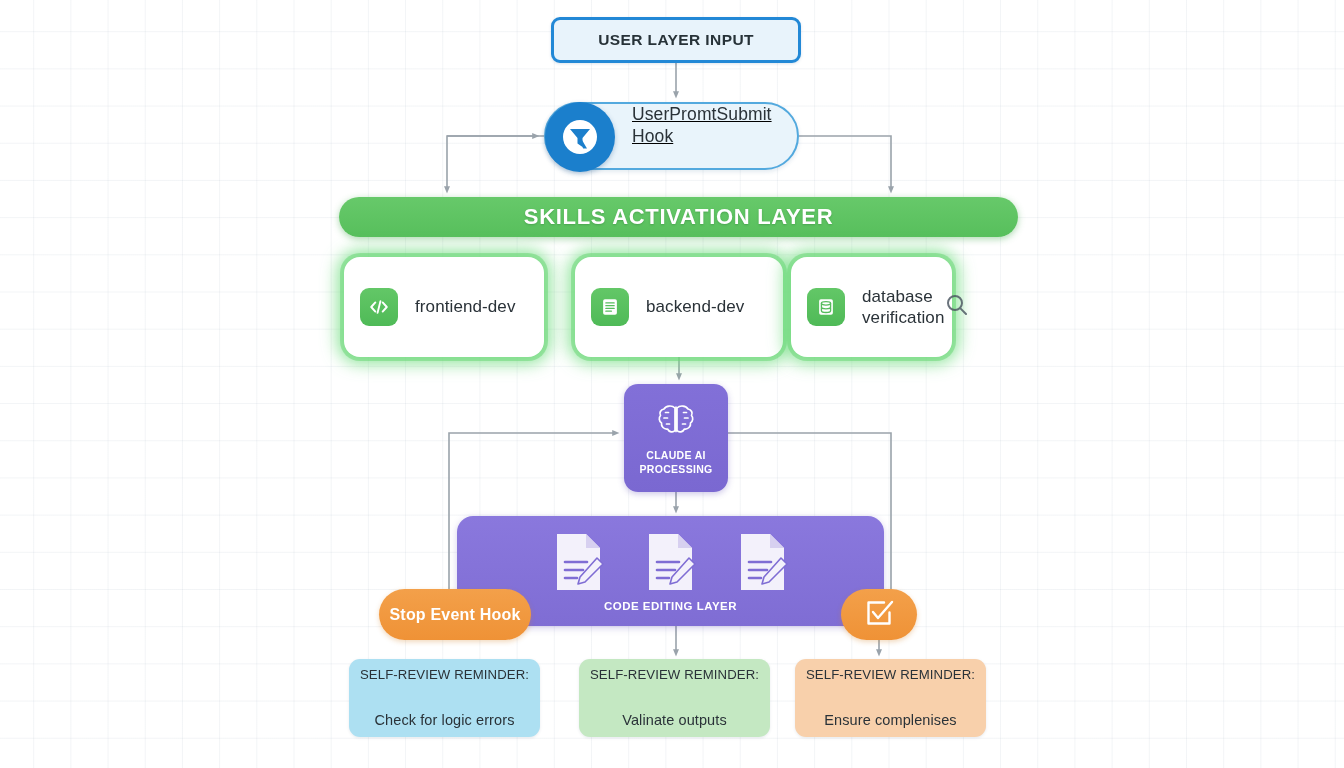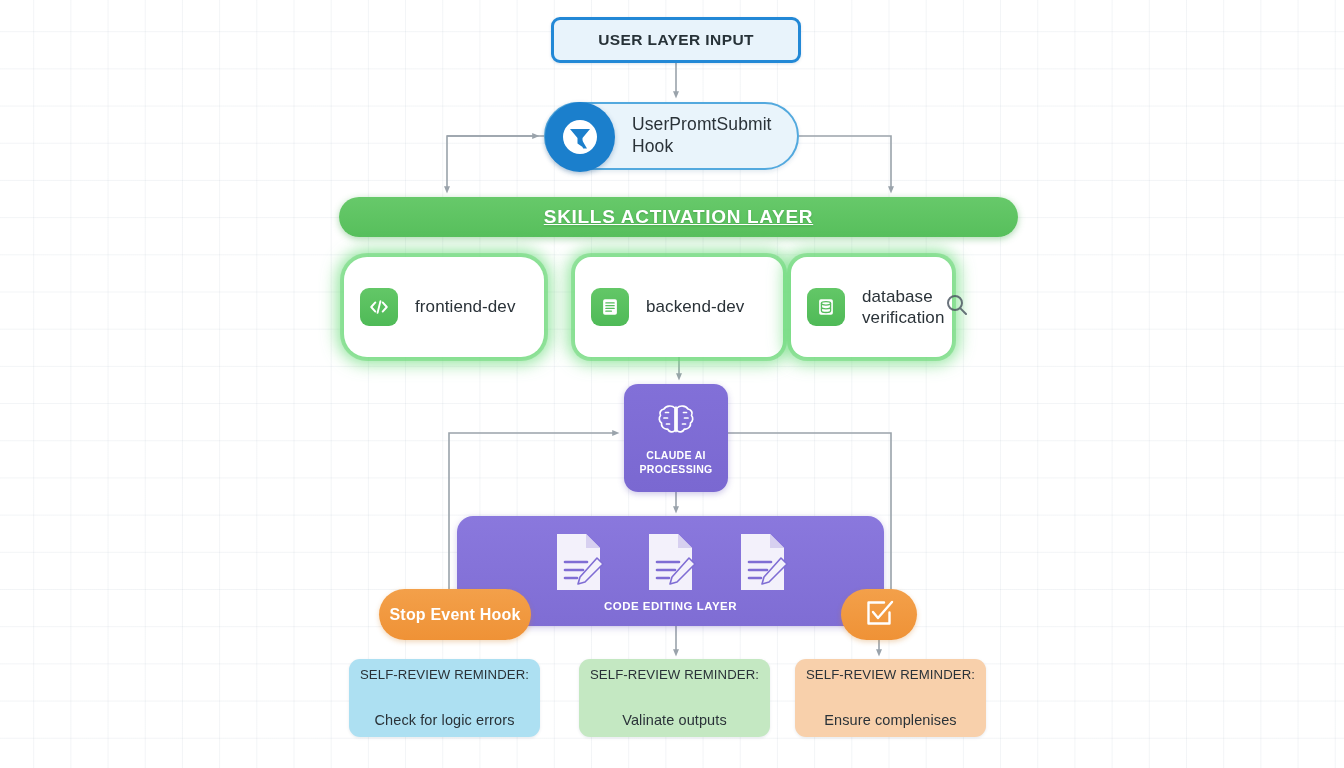--- a/index.html
+++ b/index.html
@@ -60,22 +60,22 @@
     position: absolute;
     left: 544px;
     top: 102px;
     width: 255px;
     height: 68px;
     box-sizing: border-box;
     border: 2px solid #53a9de;
     border-radius: 34px;
     background: #e9f4fb;
     display: flex;
-    align-items: center;
     box-shadow: 0 2px 4px rgba(40,90,140,0.13);
+    text-decoration: underline;
   }
   .hook-badge {
     position: absolute;
     left: -1px;
     top: -2px;
     width: 70px;
     height: 70px;
     border-radius: 50%;
     background: #1b7fcc;
     display: flex;
@@ -101,42 +101,41 @@
     border-radius: 20px;
     background: linear-gradient(180deg, #67c96a 0%, #57bf5c 100%);
     display: flex;
     align-items: center;
     justify-content: center;
     box-shadow: 0 2px 7px rgba(70,170,80,0.45);
   }
   .skills-bar-label {
     color: #ffffff;
     font-weight: bold;
-    font-size: 19px;
+    font-size: 22px;
     letter-spacing: 0.7px;
     text-shadow: 0 1px 2px rgba(40,110,50,0.35);
-    text-decoration: underline;
   }
 
   
   .skill-card {
     position: absolute;
     top: 257px;
     height: 100px;
     box-sizing: border-box;
     border-radius: 16px;
     background: #ffffff;
     display: flex;
     align-items: center;
     padding-left: 16px;
     box-shadow:
       0 0 0 4px rgba(110,215,120,0.55),
       0 0 16px 7px rgba(110,220,125,0.75);
   }
-  #skill-card-0 { left: 344px; width: 200px; border-radius: 23px; }
+  #skill-card-0 { left: 344px; width: 200px; }
   #skill-card-1 { left: 575px; width: 208px; }
   #skill-card-2 { left: 791px; width: 161px; }
 
   .skill-icon {
     width: 38px;
     height: 38px;
     min-width: 38px;
     border-radius: 9px;
     background: linear-gradient(180deg, #63c767 0%, #4fba57 100%);
     display: flex;

